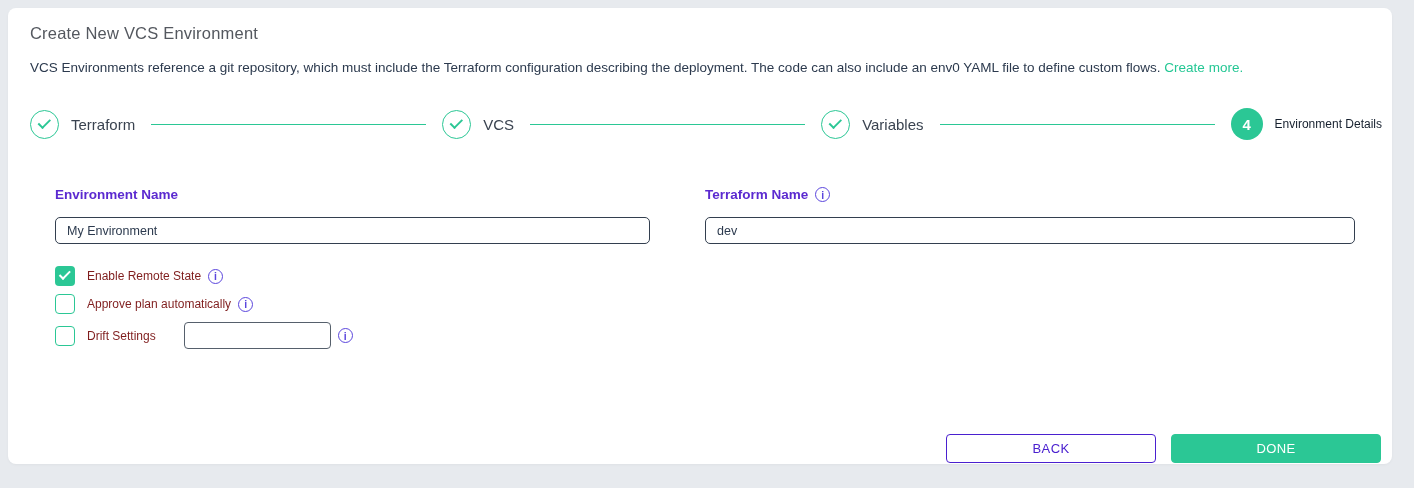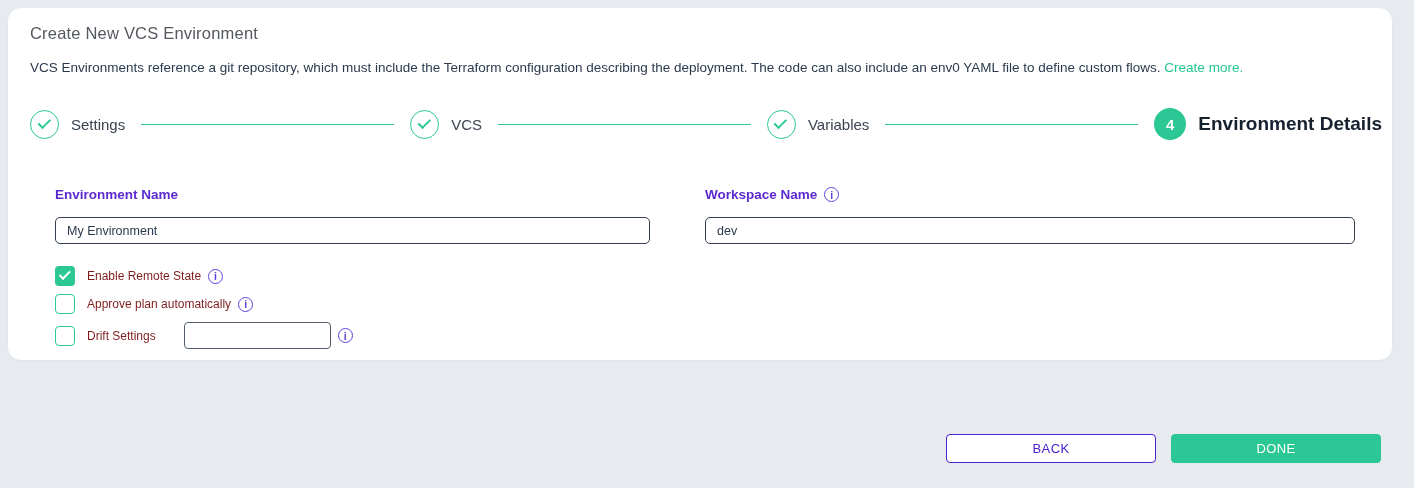--- a/index.html
+++ b/index.html
@@ -6,23 +6,23 @@
   html,body { width:1414px; height:488px; }
   body {
     background:#e7eaee;
     font-family:"Liberation Sans", sans-serif;
     position:relative;
     overflow:hidden;
   }
   .card {
     position:absolute;
     left:8px; top:8px;
-    width:1384px; height:352px;
+    width:1384px; height:456px;
     background:#ffffff;
-    border-radius:13px;
+    border-radius:8px;
     box-shadow:0 1px 3px rgba(0,0,0,0.04);
   }
   .page-title {
     position:absolute; left:22px; top:16px;
     font-size:16.5px; color:#54585f; letter-spacing:0.2px;
   }
   .page-desc {
     position:absolute; left:22px; top:52px;
     font-size:13.5px; color:#2c3a4e; white-space:nowrap;
   }
@@ -50,21 +50,21 @@
   .connector {
     flex:1 1 auto; height:0; border-top:1.5px solid #2bc795; margin:0 16px;
   }
   .step-circle-active {
     width:32px; height:32px; border-radius:50%;
     background:#2bc795; color:#ffffff;
     display:flex; align-items:center; justify-content:center;
     font-size:15px; font-weight:bold; flex:none;
   }
   .step-label-active {
-    margin-left:12px; font-size:19px; font-weight:bold; color:#16202e;
+    margin-left:12px; font-size:12px; font-weight:normal; color:#16202e;
     white-space:nowrap; flex:none;
   }
 
   
   .field-label {
     position:absolute; top:179px;
     font-size:13.5px; font-weight:bold; color:#5b2ad0;
     display:flex; align-items:center;
   }
   .field-label.col1 { left:47px; }
@@ -139,21 +139,21 @@
 
   <div class="page-desc">
     <span>VCS Environments reference a git repository, which must include the Terraform configuration describing the deployment. The code can also include an env0 YAML file to define custom flows.</span>
     <a class="learn-more">Create more.</a>
   </div>
 
   <div class="stepper">
     <div class="step-circle">
       <div class="step-check"></div>
     </div>
-    <div class="step-label">Settings</div>
+    <div class="step-label">Terraform</div>
     <div class="connector"></div>
 
     <div class="step-circle">
       <div class="step-check"></div>
     </div>
     <div class="step-label">VCS</div>
     <div class="connector"></div>
 
     <div class="step-circle">
       <div class="step-check"></div>
@@ -166,21 +166,21 @@
     </div>
     <div class="step-label-active">Environment Details</div>
   </div>
 
   <div class="field-label col1">
     <span>Environment Name</span>
   </div>
   <input class="text-input col1" type="text" value="My Environment" style="">
 
   <div class="field-label col2">
-    <span>Workspace Name</span>
+    <span>Terraform Name</span>
     <span class="info-icon">i</span>
   </div>
   <input class="text-input col2" type="text" value="dev" style="">
 
   <div class="check-row r1">
     <div class="checkbox checked">
       <div class="mark"></div>
     </div>
     <div class="check-label">Enable Remote State</div>
     <span class="info-icon">i</span>

